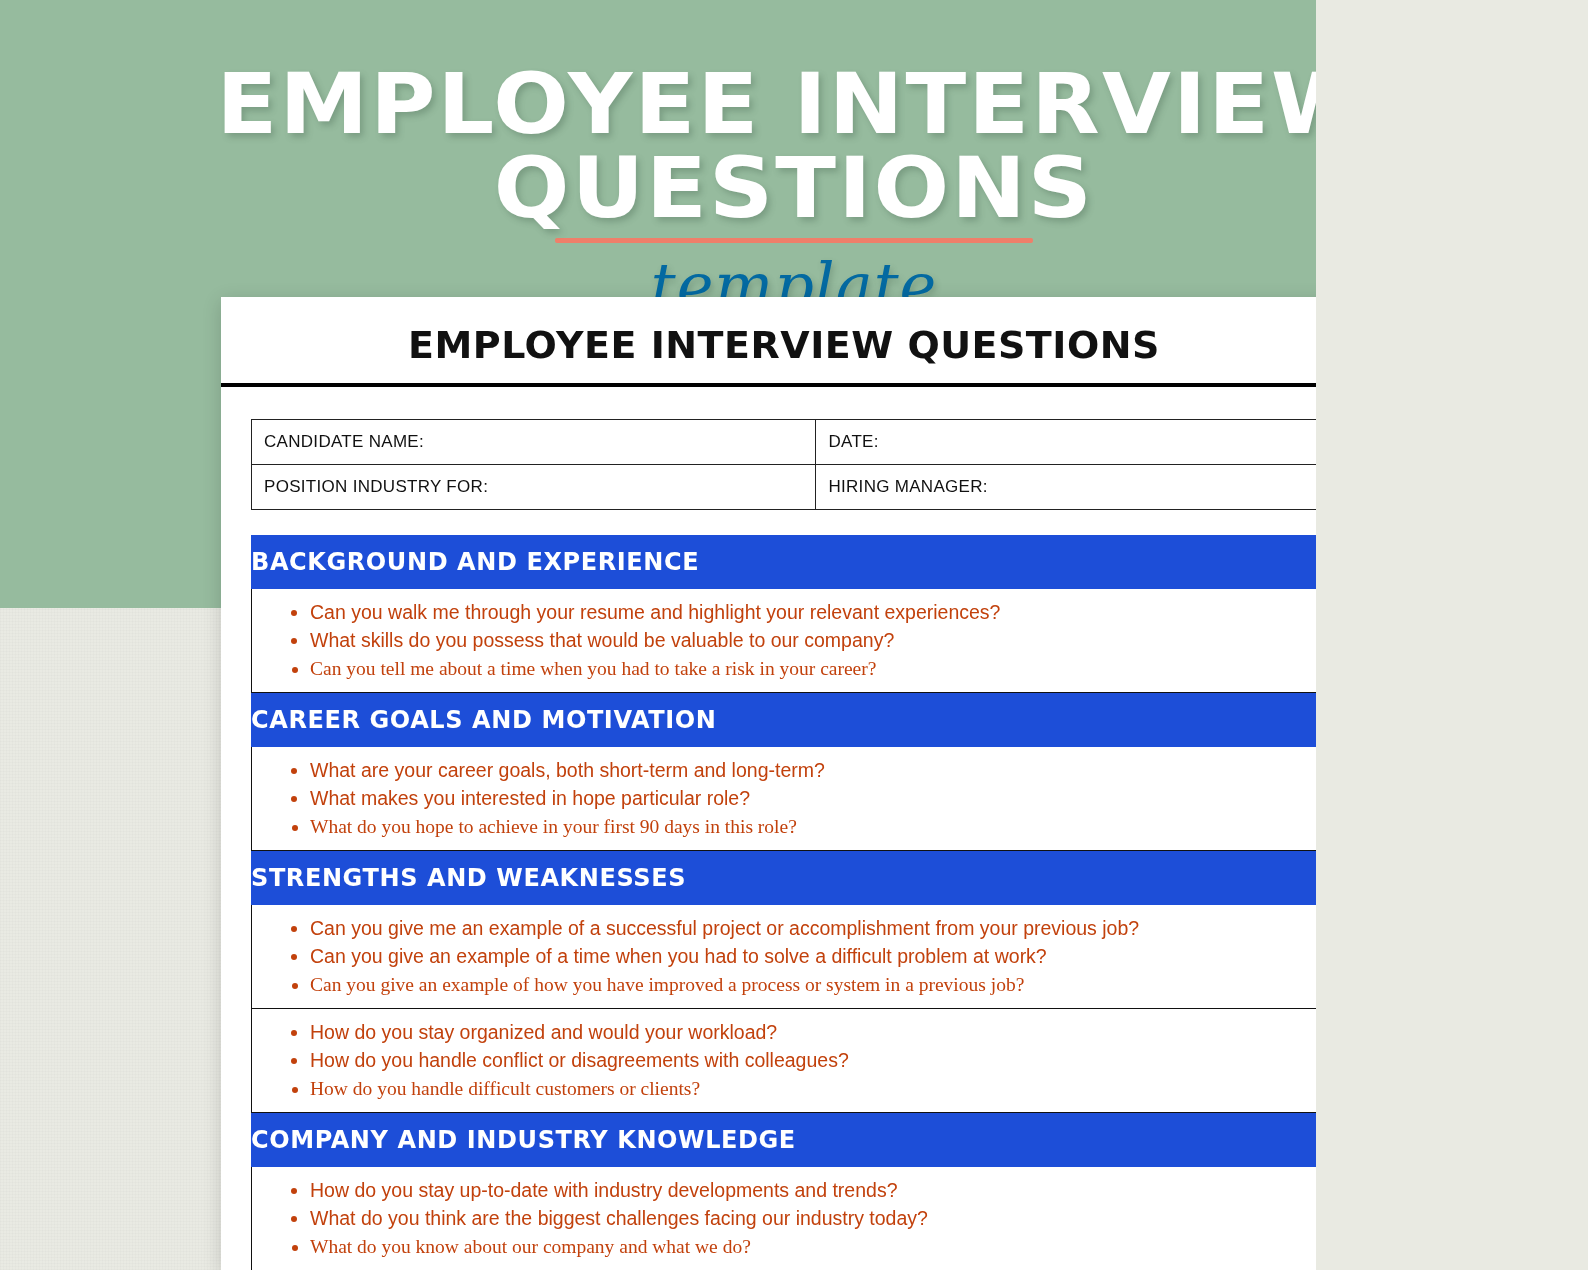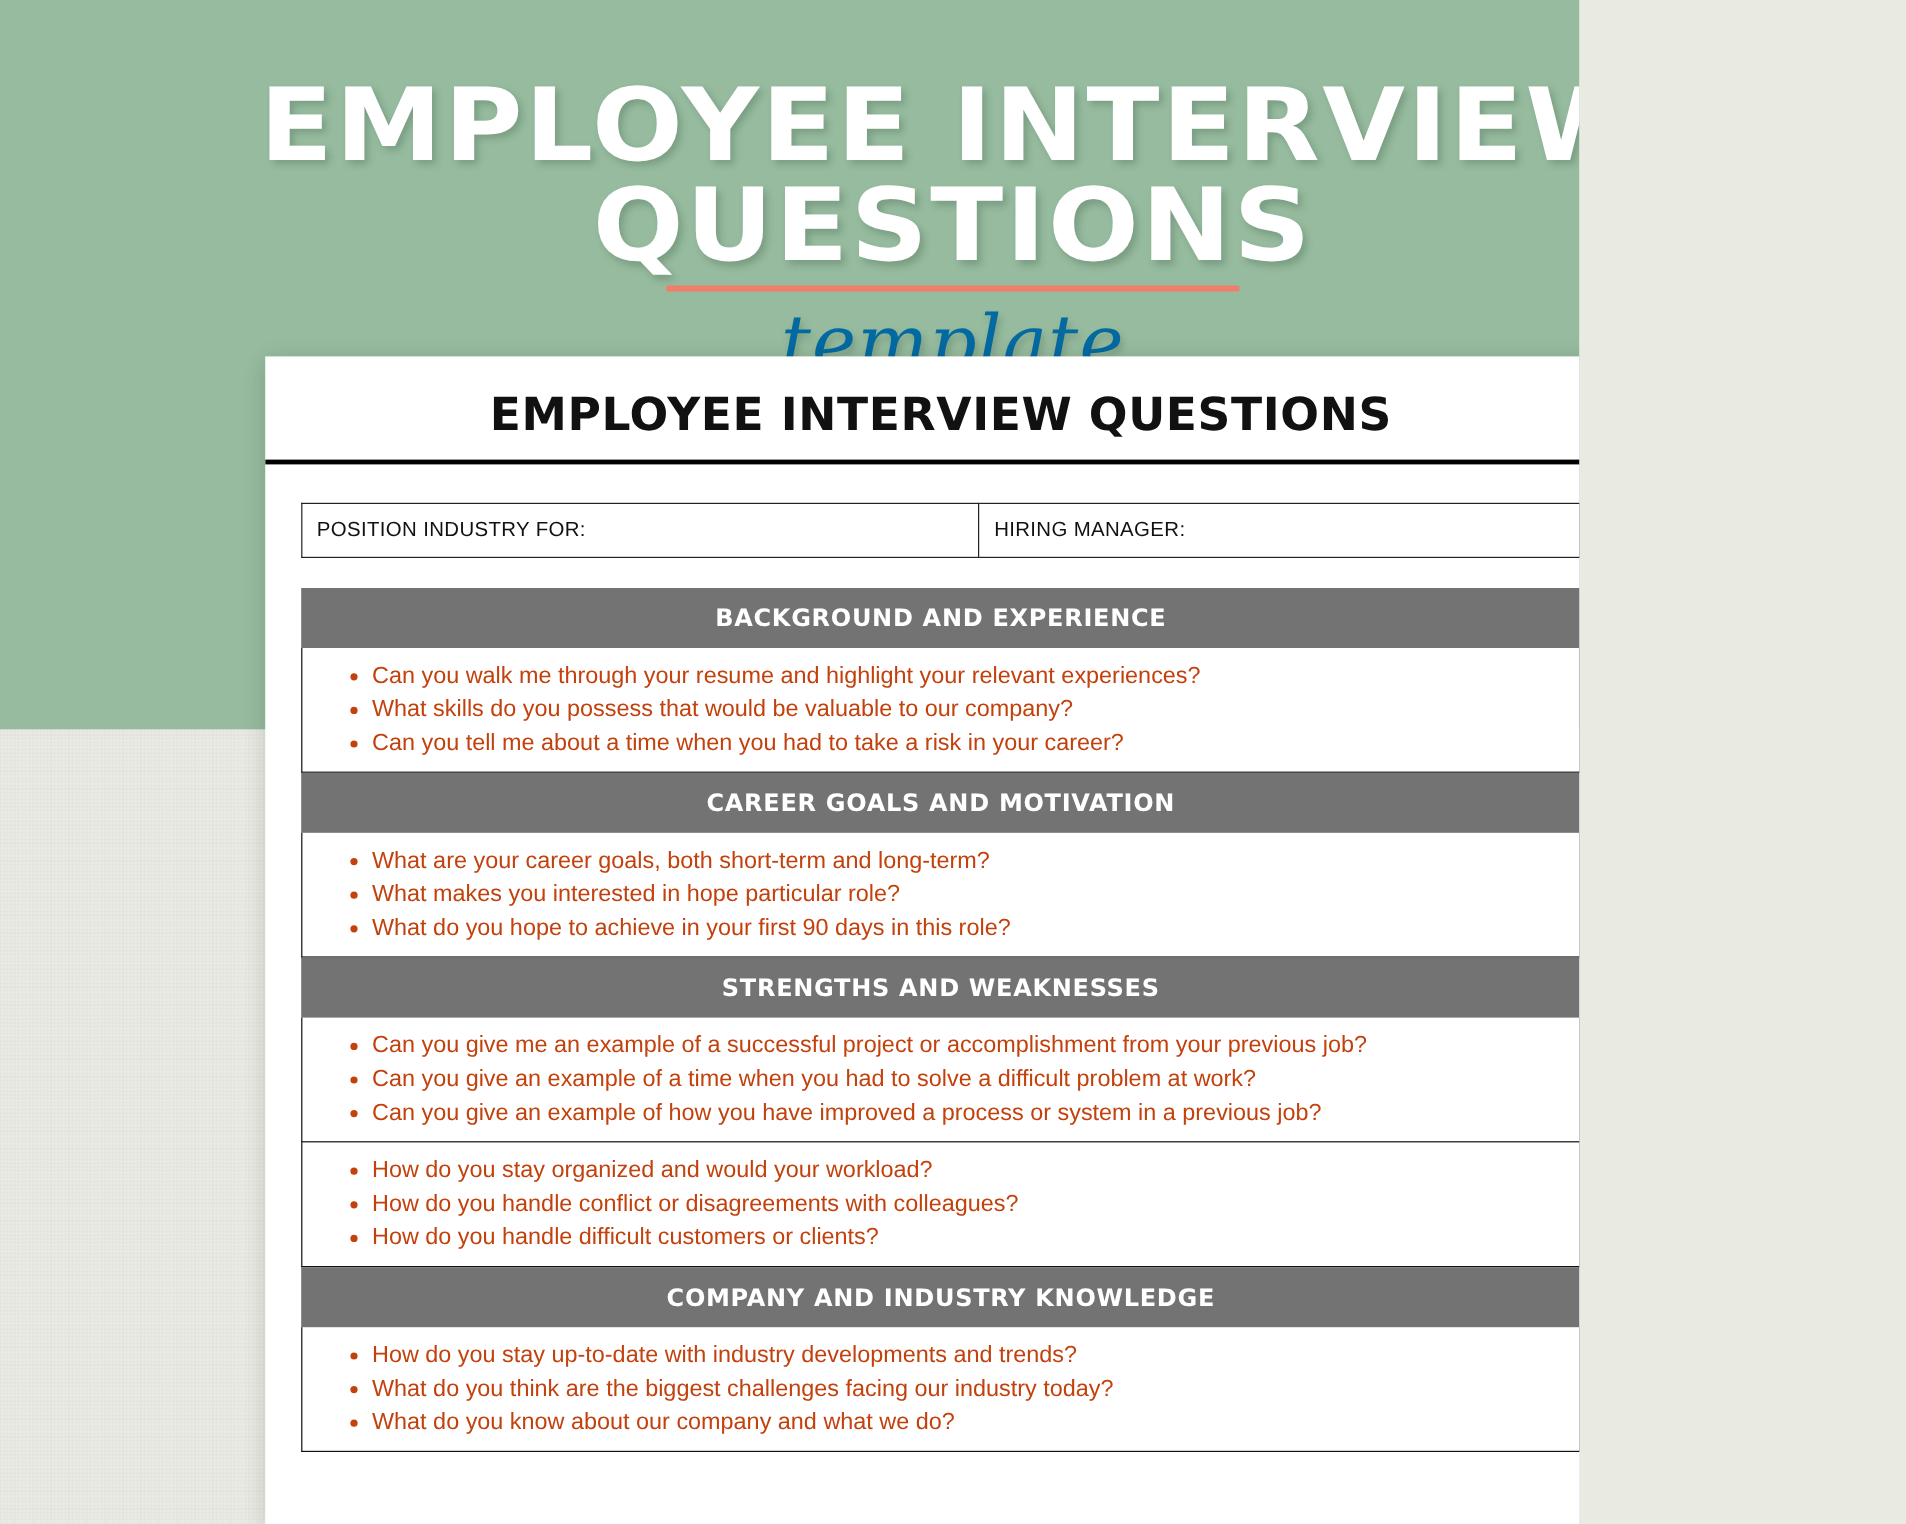--- a/index.html
+++ b/index.html
@@ -111,46 +111,45 @@
     height: 44px;
     padding: 0 12px;
     font-size: 17px;
     letter-spacing: 0.3px;
     color: #111111;
     vertical-align: middle;
   }
   .info-table td.left { width: 53%; }
   
   .section-header {
-    background: #737373;
+    background: #1d4ed8;
     color: #ffffff;
-    text-align: center;
-    font-family: "DejaVu Sans", sans-serif;
-    font-weight: bold;
-    font-size: 20px;
+    font-family: "DejaVu Sans", sans-serif;
+    font-weight: bold;
+    font-size: 24px;
     letter-spacing: 0.6px;
     padding: 13px 0;
   }
   .section-body {
     border: 1.5px solid #111111;
     border-top: none;
     padding: 12px 0 12px 0;
   }
   .section-body ul {
     margin: 0;
     padding: 0 20px 0 58px;
     list-style: disc;
   }
   .section-body li {
     font-size: 19.5px;
     line-height: 1.18;
     color: #c2410c;
     margin: 0 0 5px 0;
   }
-  .section-body li:last-child { margin-bottom: 0; }
+  .section-body li:last-child { margin-bottom: 0; font-family: Liberation Serif, serif; }
   
   .brand {
     position: absolute;
     left: 1430px;
     top: 805px;
     width: 60px;
     height: 250px;
   }
   .brand-text {
     position: absolute;
@@ -202,20 +201,24 @@
   </div>
 
   <div class="sheet">
     <div class="doc-title">EMPLOYEE INTERVIEW QUESTIONS</div>
     <div class="doc-rule"></div>
 
     <div class="inner">
 
       <table class="info-table">
         <tbody>
+            <tr>
+          <td class="left">CANDIDATE NAME:</td>
+          <td>DATE:</td>
+        </tr>
         <tr>
           <td class="left">POSITION INDUSTRY FOR:</td>
           <td>HIRING MANAGER:</td>
         </tr>
       </tbody>
         </table>
 
       <div>
         <div class="section-header">BACKGROUND AND EXPERIENCE</div>
         <div class="section-body">

